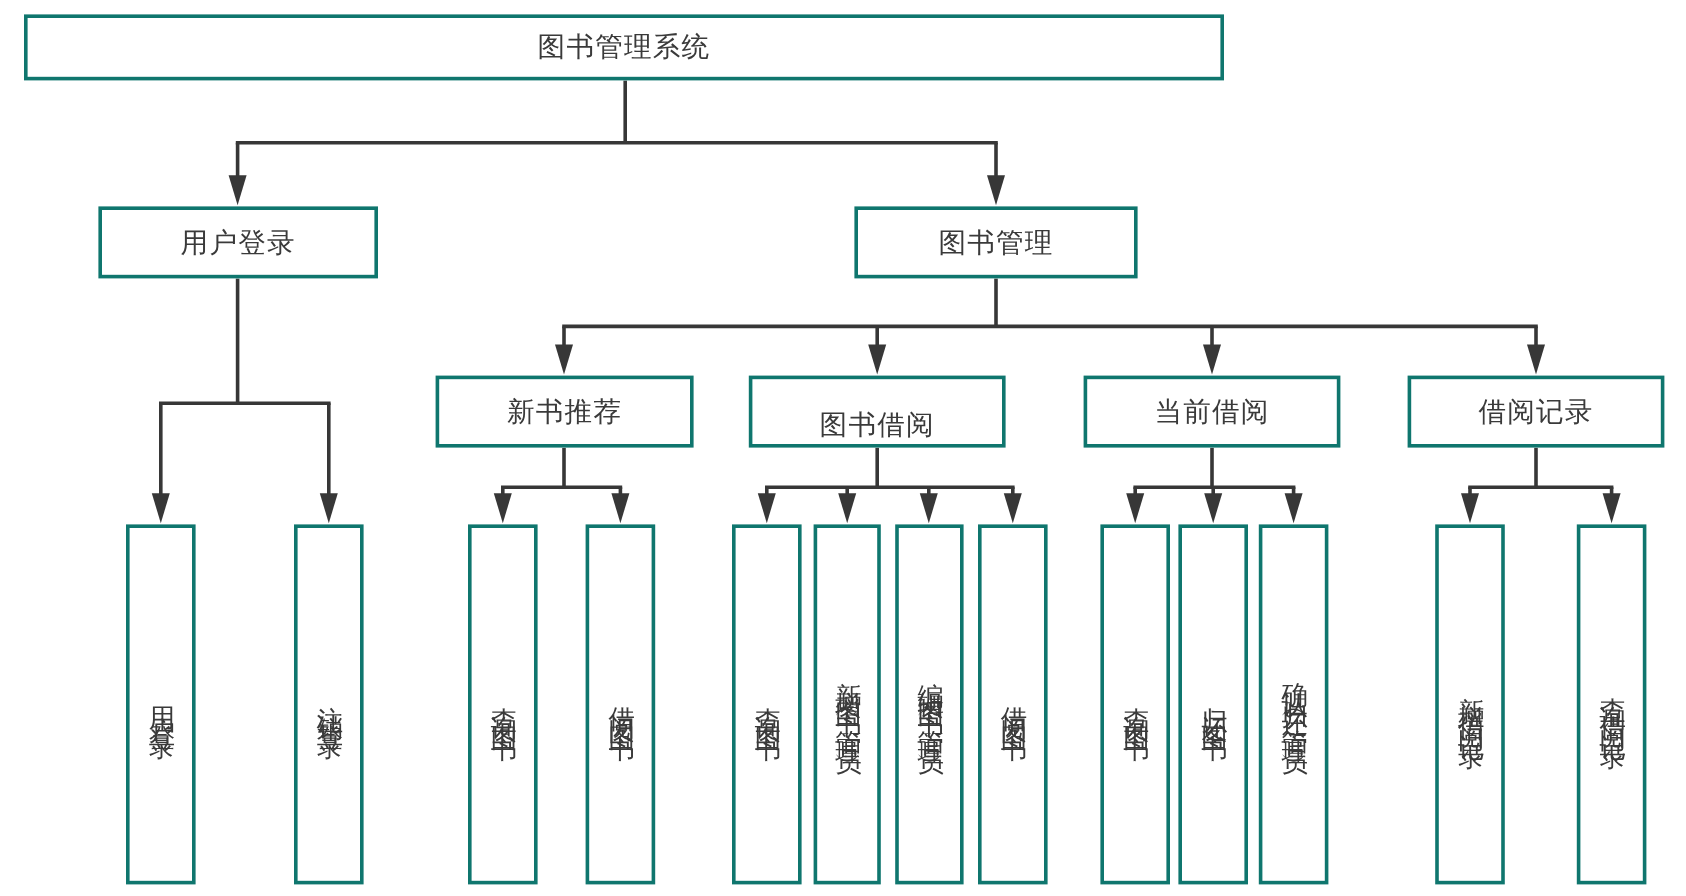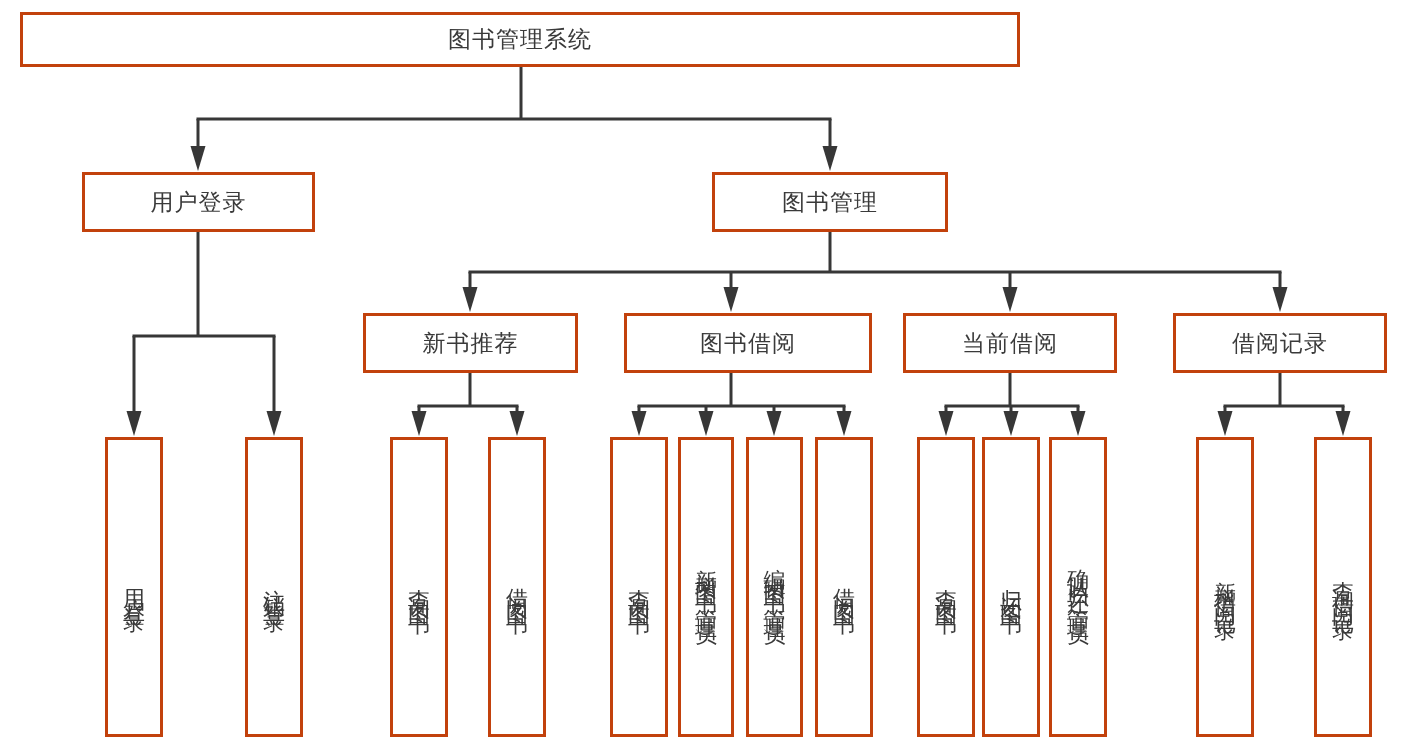--- a/index.html
+++ b/index.html
@@ -9,21 +9,21 @@
     width: 1405px;
     height: 747px;
     background: #ffffff;
     font-family: "DejaVu Sans", "Liberation Sans", sans-serif;
     overflow: hidden;
   }
   #wires { position: absolute; left: 0; top: 0; width: 1405px; height: 747px; }
   .box {
     position: absolute;
     background: #ffffff;
-    border: 3px solid #c2410c;
+    border: 3px solid #0f766e;
     display: flex;
     align-items: center;
     justify-content: center;
     color: #3a3a3a;
   }
   .hbox .label {
     font-size: 23px;
     letter-spacing: 1px;
     white-space: nowrap;
   }
@@ -126,21 +126,21 @@
   <div class="box hbox" style="left:82px;top:172px;width:233px;height:60px;">
     <span class="label">用户登录</span>
   </div>
   <div class="box hbox" style="left:363px;top:313px;width:215px;height:60px;">
     <span class="label">新书推荐</span>
   </div>
 
   <div class="box hbox" style="left:712px;top:172px;width:236px;height:60px;">
     <span class="label">图书管理</span>
   </div>
-  <div class="box hbox" style="left:624px;top:313px;width:248px;height:60px;">
+  <div class="box hbox" style="left:624px;top:313px;width:214px;height:60px;align-items:flex-end;">
     <span class="label">图书借阅</span>
   </div>
   <div class="box hbox" style="left:903px;top:313px;width:214px;height:60px;">
     <span class="label">当前借阅</span>
   </div>
   <div class="box hbox" style="left:1173px;top:313px;width:214px;height:60px;">
     <span class="label">借阅记录</span>
   </div>
 
   <div class="box vbox" style="left:105px;">

